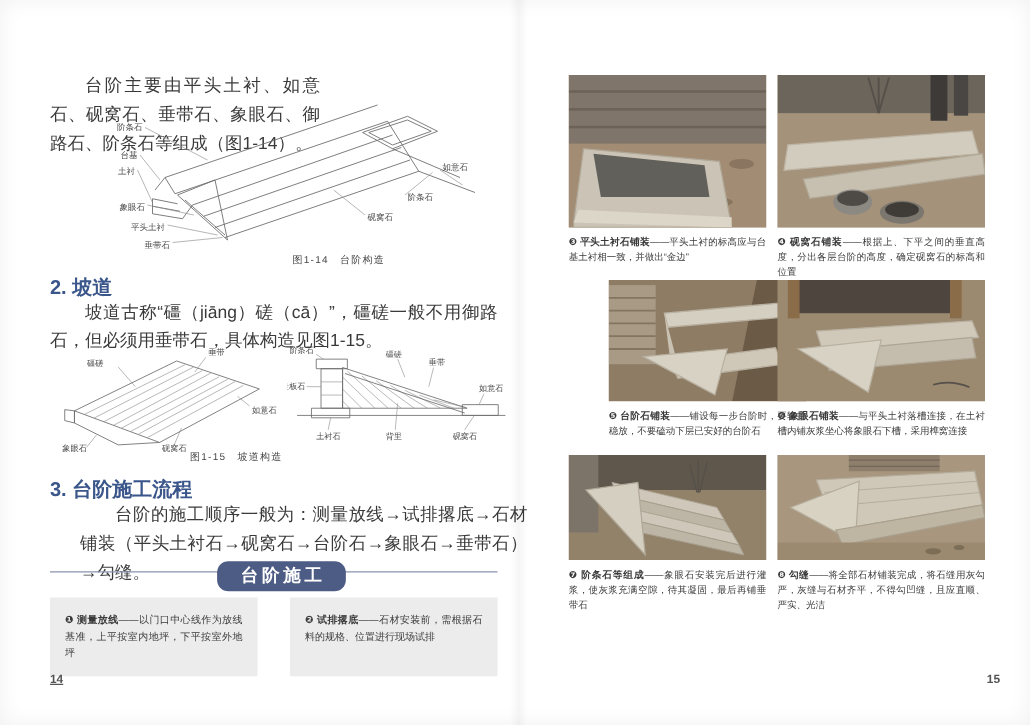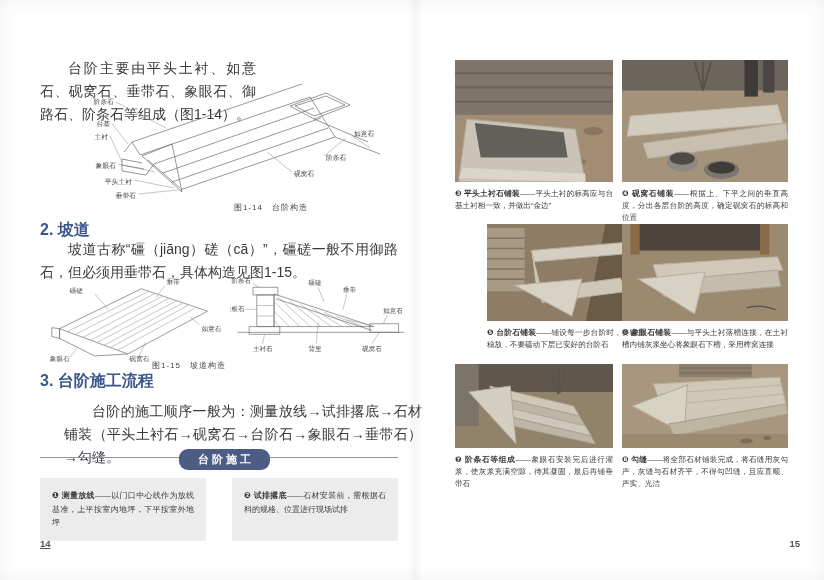--- a/index.html
+++ b/index.html
@@ -20,21 +20,21 @@
   .sec-head{position:absolute;font-size:16px;font-weight:bold;color:#3a568a;}
   .fig-caption{font-size:8px;color:#444;letter-spacing:1px;}
 
   svg text{font-family:"Liberation Sans","DejaVu Sans",sans-serif;font-size:6.8px;fill:#4a4a4a;}
   svg .ln{stroke:#6b6b6b;stroke-width:.7;fill:none;}
   svg .ld{stroke:#8a8a8a;stroke-width:.5;fill:none;}
 
   .banner-wrap{position:absolute;left:40px;top:449px;width:358px;height:18px;}
   .banner-line{position:absolute;left:0;top:8px;width:100%;height:0;border-top:1px solid #8a94ad;}
   .banner-pill{position:absolute;left:50%;top:0;transform:translateX(-44%);
-    background:#4d5c84;color:#fff;font-size:11px;font-weight:bold;letter-spacing:3px;
+    background:#4d5c84;color:#fff;font-size:14px;font-weight:bold;letter-spacing:3px;
     padding:3px 16px 3px 19px;border-radius:9px;}
 
   .step-boxes{position:absolute;left:40px;top:478px;width:358px;display:flex;gap:26px;}
   .step-box{flex:1;background:#ececec;padding:11px 12px;font-size:8px;line-height:1.7;text-align:justify;}
   .nb{font-weight:bold;}
 
   .pagenum{position:absolute;top:538px;font-size:9.5px;font-weight:bold;color:#555;}
 
   .card{position:absolute;}
   .photo{width:100%;overflow:hidden;background:#9a886f;}
@@ -175,21 +175,21 @@
         <text x="82" y="13">礓磋</text>
         <text x="118" y="20">垂带</text>
         <text x="160" y="42">如意石</text>
         <text x="24" y="82">土衬石</text>
         <text x="82" y="82">背里</text>
         <text x="138" y="82">砚窝石</text>
       </svg>
       <div class="fig-caption" style="position:absolute;left:108px;top:88px;">图1-15　坡道构造</div>
     </div>
 
-    <div class="sec-head" style="left:40px;top:371px;">3. 台阶施工流程</div>
+    <div class="sec-head" style="left:40px;top:382px;">3. 台阶施工流程</div>
     <div class="para indent" style="left:36px;top:400px;width:358px;margin-left:28px;">台阶的施工顺序一般为：测量放线→试排撂底→石材铺装（平头土衬石→砚窝石→台阶石→象眼石→垂带石）→勾缝。</div>
 
     <div class="banner-wrap">
       <div class="banner-line"></div>
       <div class="banner-pill">台阶施工</div>
     </div>
 
     <div class="step-boxes">
       <div class="step-box">
         <span class="nb">❶</span>

